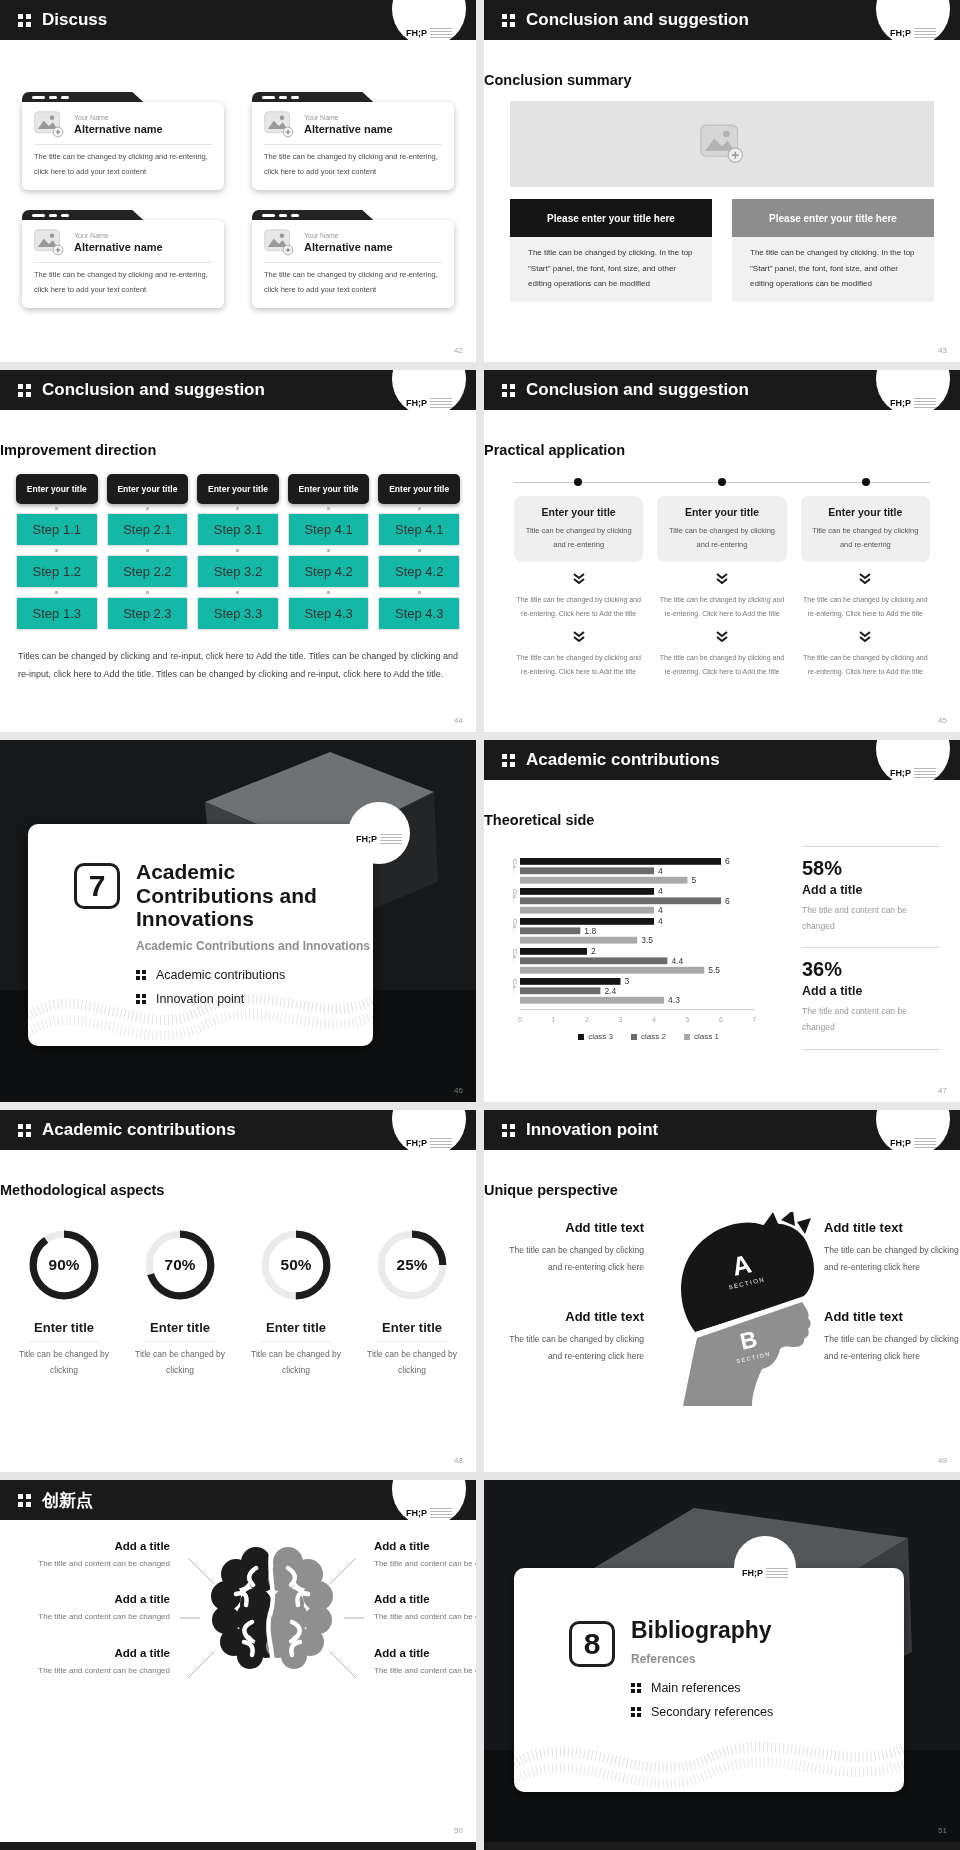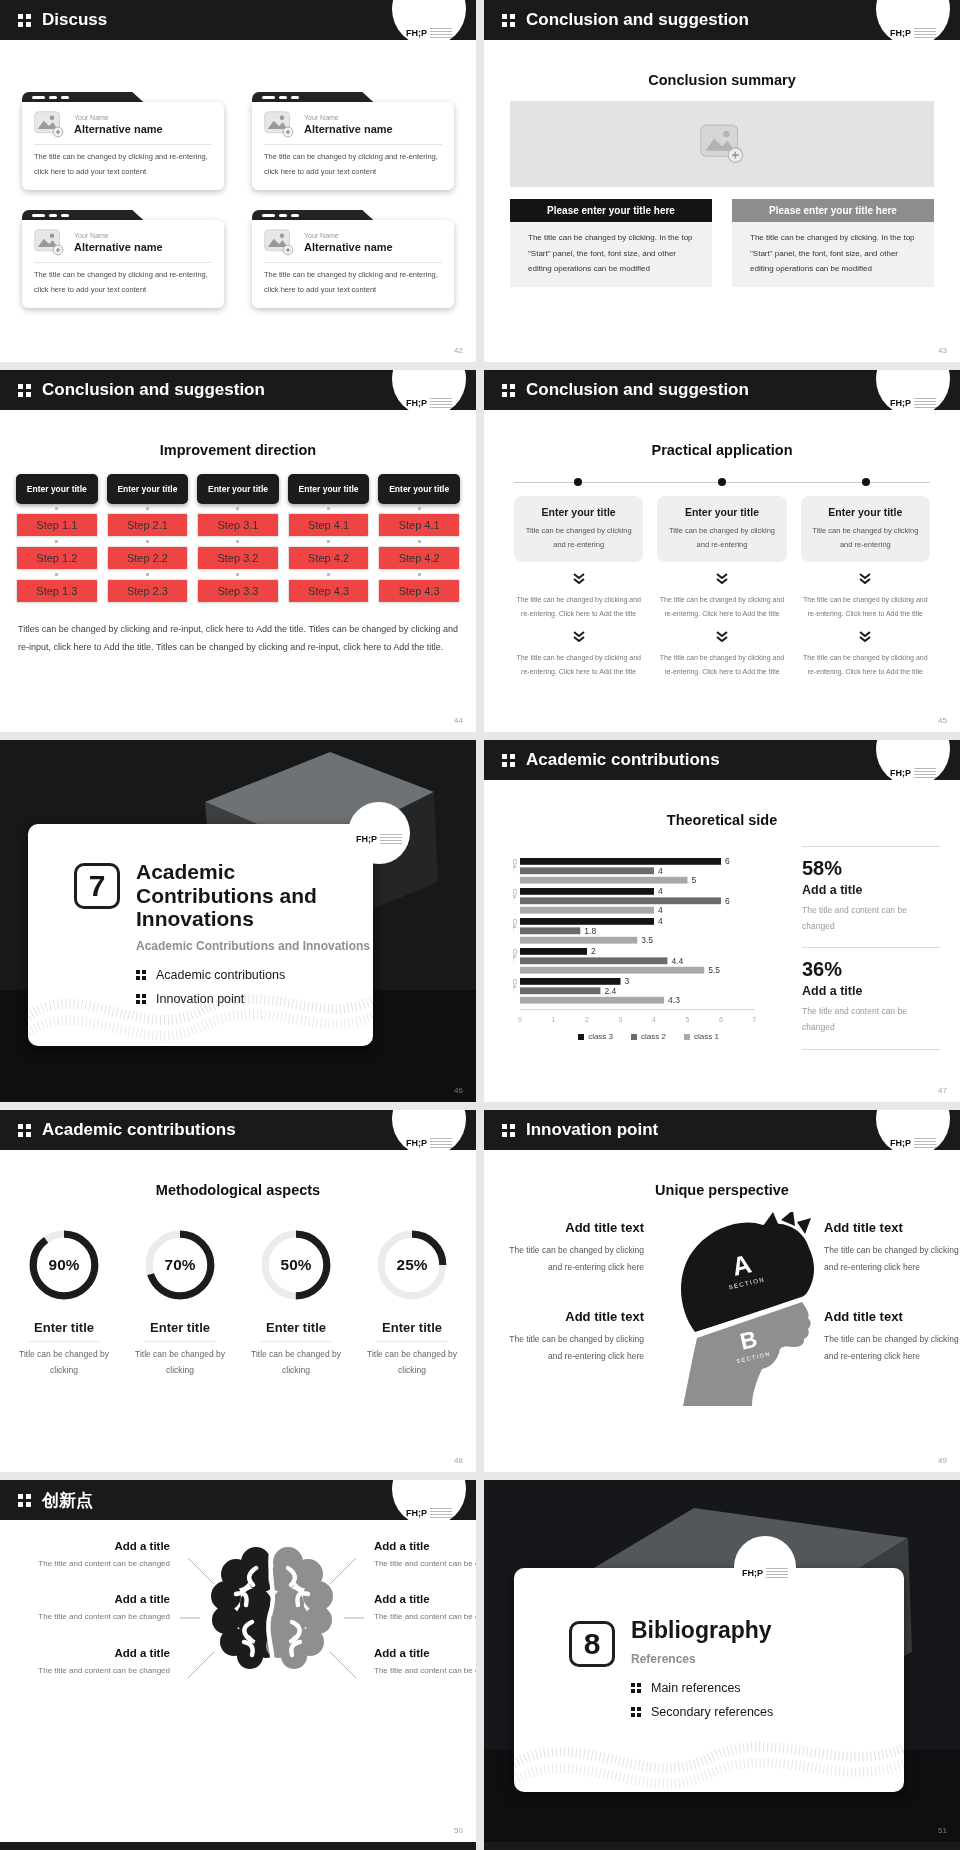--- a/index.html
+++ b/index.html
@@ -19,44 +19,44 @@
     linear-gradient(#151515,#151515) 6px 0/4px 4px no-repeat,
     linear-gradient(#151515,#151515) 0 6px/4px 4px no-repeat,
     linear-gradient(#151515,#151515) 6px 6px/4px 4px no-repeat;}
   .logo{position:absolute;top:-28px;right:10px;width:74px;height:74px;background:#fff;border-radius:50%;z-index:5;display:flex;align-items:flex-end;justify-content:center;padding-bottom:8px;}
   .logo-inner{display:flex;align-items:center;gap:3px;}
   .logo-fhp{font-size:9px;font-weight:800;color:#0e0e0e;letter-spacing:0;}
   .logo-lines{width:22px;height:10px;background:repeating-linear-gradient(#b9b9b9 0 1px,transparent 1px 3px);}
   .logo.pos5{top:62px;right:66px;width:62px;height:62px;padding-bottom:20px;}
   .logo.pos10{top:56px;right:auto;left:250px;width:62px;height:62px;padding-bottom:20px;}
   .pnum{position:absolute;right:13px;bottom:7px;font-size:8px;color:#a5a5a5;z-index:6;}
-  .sheading{margin-top:32px;text-align:center;font-size:14.5px;font-weight:700;color:#101010;}
+  .sheading{margin-top:32px;text-align:left;font-size:14.5px;font-weight:700;color:#101010;}
   
   .cards{display:grid;grid-template-columns:1fr 1fr;gap:20px 28px;margin:52px 22px 0;}
   .fcard{position:relative;height:98px;}
   .fcard-back{position:absolute;top:0;left:0;right:5px;height:24px;background:#242424;border-radius:7px 7px 0 0;clip-path:polygon(0 0,56% 0,62% 45%,100% 45%,100% 100%,0 100%);display:flex;gap:4px;padding:4px 0 0 10px;}
   .dash{width:8px;height:3px;background:#fff;border-radius:2px;}
   .dash.d1{width:13px;}
   .fcard-body{position:absolute;top:10px;left:0;right:0;bottom:0;background:#fff;border-radius:0 6px 6px 6px;box-shadow:0 2px 6px rgba(0,0,0,.25);padding:9px 12px 6px;}
   .fcard-head{display:flex;align-items:center;gap:10px;}
   .fcard-sub{font-size:7px;color:#9a9a9a;margin-bottom:2px;}
   .fcard-name{font-size:11px;font-weight:700;color:#1b1b1b;}
   .fcard-divider{height:1px;background:#e4e4e4;margin:6px 0 5px;}
   .fcard-text{font-size:7.5px;color:#4b4b4b;line-height:1.95;}
   
   .s2-img{margin:13px 26px 0;height:86px;background:#e3e3e3;display:flex;align-items:center;justify-content:center;}
   .s2-cols{display:grid;grid-template-columns:1fr 1fr;gap:20px;margin:12px 26px 0;}
-  .s2-bar{height:23px;display:flex;align-items:center;justify-content:center;color:#fff;font-weight:700;font-size:10px;}
+  .s2-bar{height:38px;display:flex;align-items:center;justify-content:center;color:#fff;font-weight:700;font-size:10px;}
   .s2-bar.darkbar{background:#141414;}
   .s2-bar.graybar{background:#8d8d8d;}
   .s2-body{background:#f1f1f1;padding:8px 18px 10px;font-size:8px;color:#333;line-height:1.95;}
   
   .s3-cols{display:grid;grid-template-columns:repeat(5,1fr);gap:9px;margin:16px 16px 0;}
   .s3-title{background:#1c1c1c;color:#fff;font-size:8.5px;font-weight:700;height:30px;border-radius:5px;display:flex;align-items:center;justify-content:center;box-shadow:0 2px 4px rgba(0,0,0,.35);}
-  .s3-step{background:#ef4444;border:1px solid #e1e1e1;height:24px;display:flex;align-items:center;justify-content:center;font-size:11px;color:#333;border-radius:2px;box-shadow:0 1px 2px rgba(0,0,0,.08);}
+  .s3-step{background:#14b8a6;border:1px solid #e1e1e1;height:33px;display:flex;align-items:center;justify-content:center;font-size:13px;color:#333;border-radius:2px;box-shadow:0 1px 2px rgba(0,0,0,.08);}
   .s3-dot{width:3px;height:3px;background:#bbb;margin:3px auto;}
   .s3-para{margin:17px 18px 0;font-size:9px;color:#3d3d3d;line-height:2.05;text-align:justify;}
   
   .s4-timeline{position:relative;margin:20px 30px 0;height:10px;}
   .s4-timeline::before{content:"";position:absolute;left:0;right:0;top:4px;height:1px;background:#c9c9c9;}
   .s4-dot{position:absolute;top:0;width:8px;height:8px;border-radius:50%;background:#111;}
   .s4-grid{display:grid;grid-template-columns:repeat(3,1fr);gap:14px;margin:8px 30px 0;}
   .s4-col{text-align:center;}
   .s4-card{background:#efefef;border-radius:8px;padding:10px 8px 11px;}
   .s4-card-title{font-size:10.5px;font-weight:700;margin-bottom:6px;}

